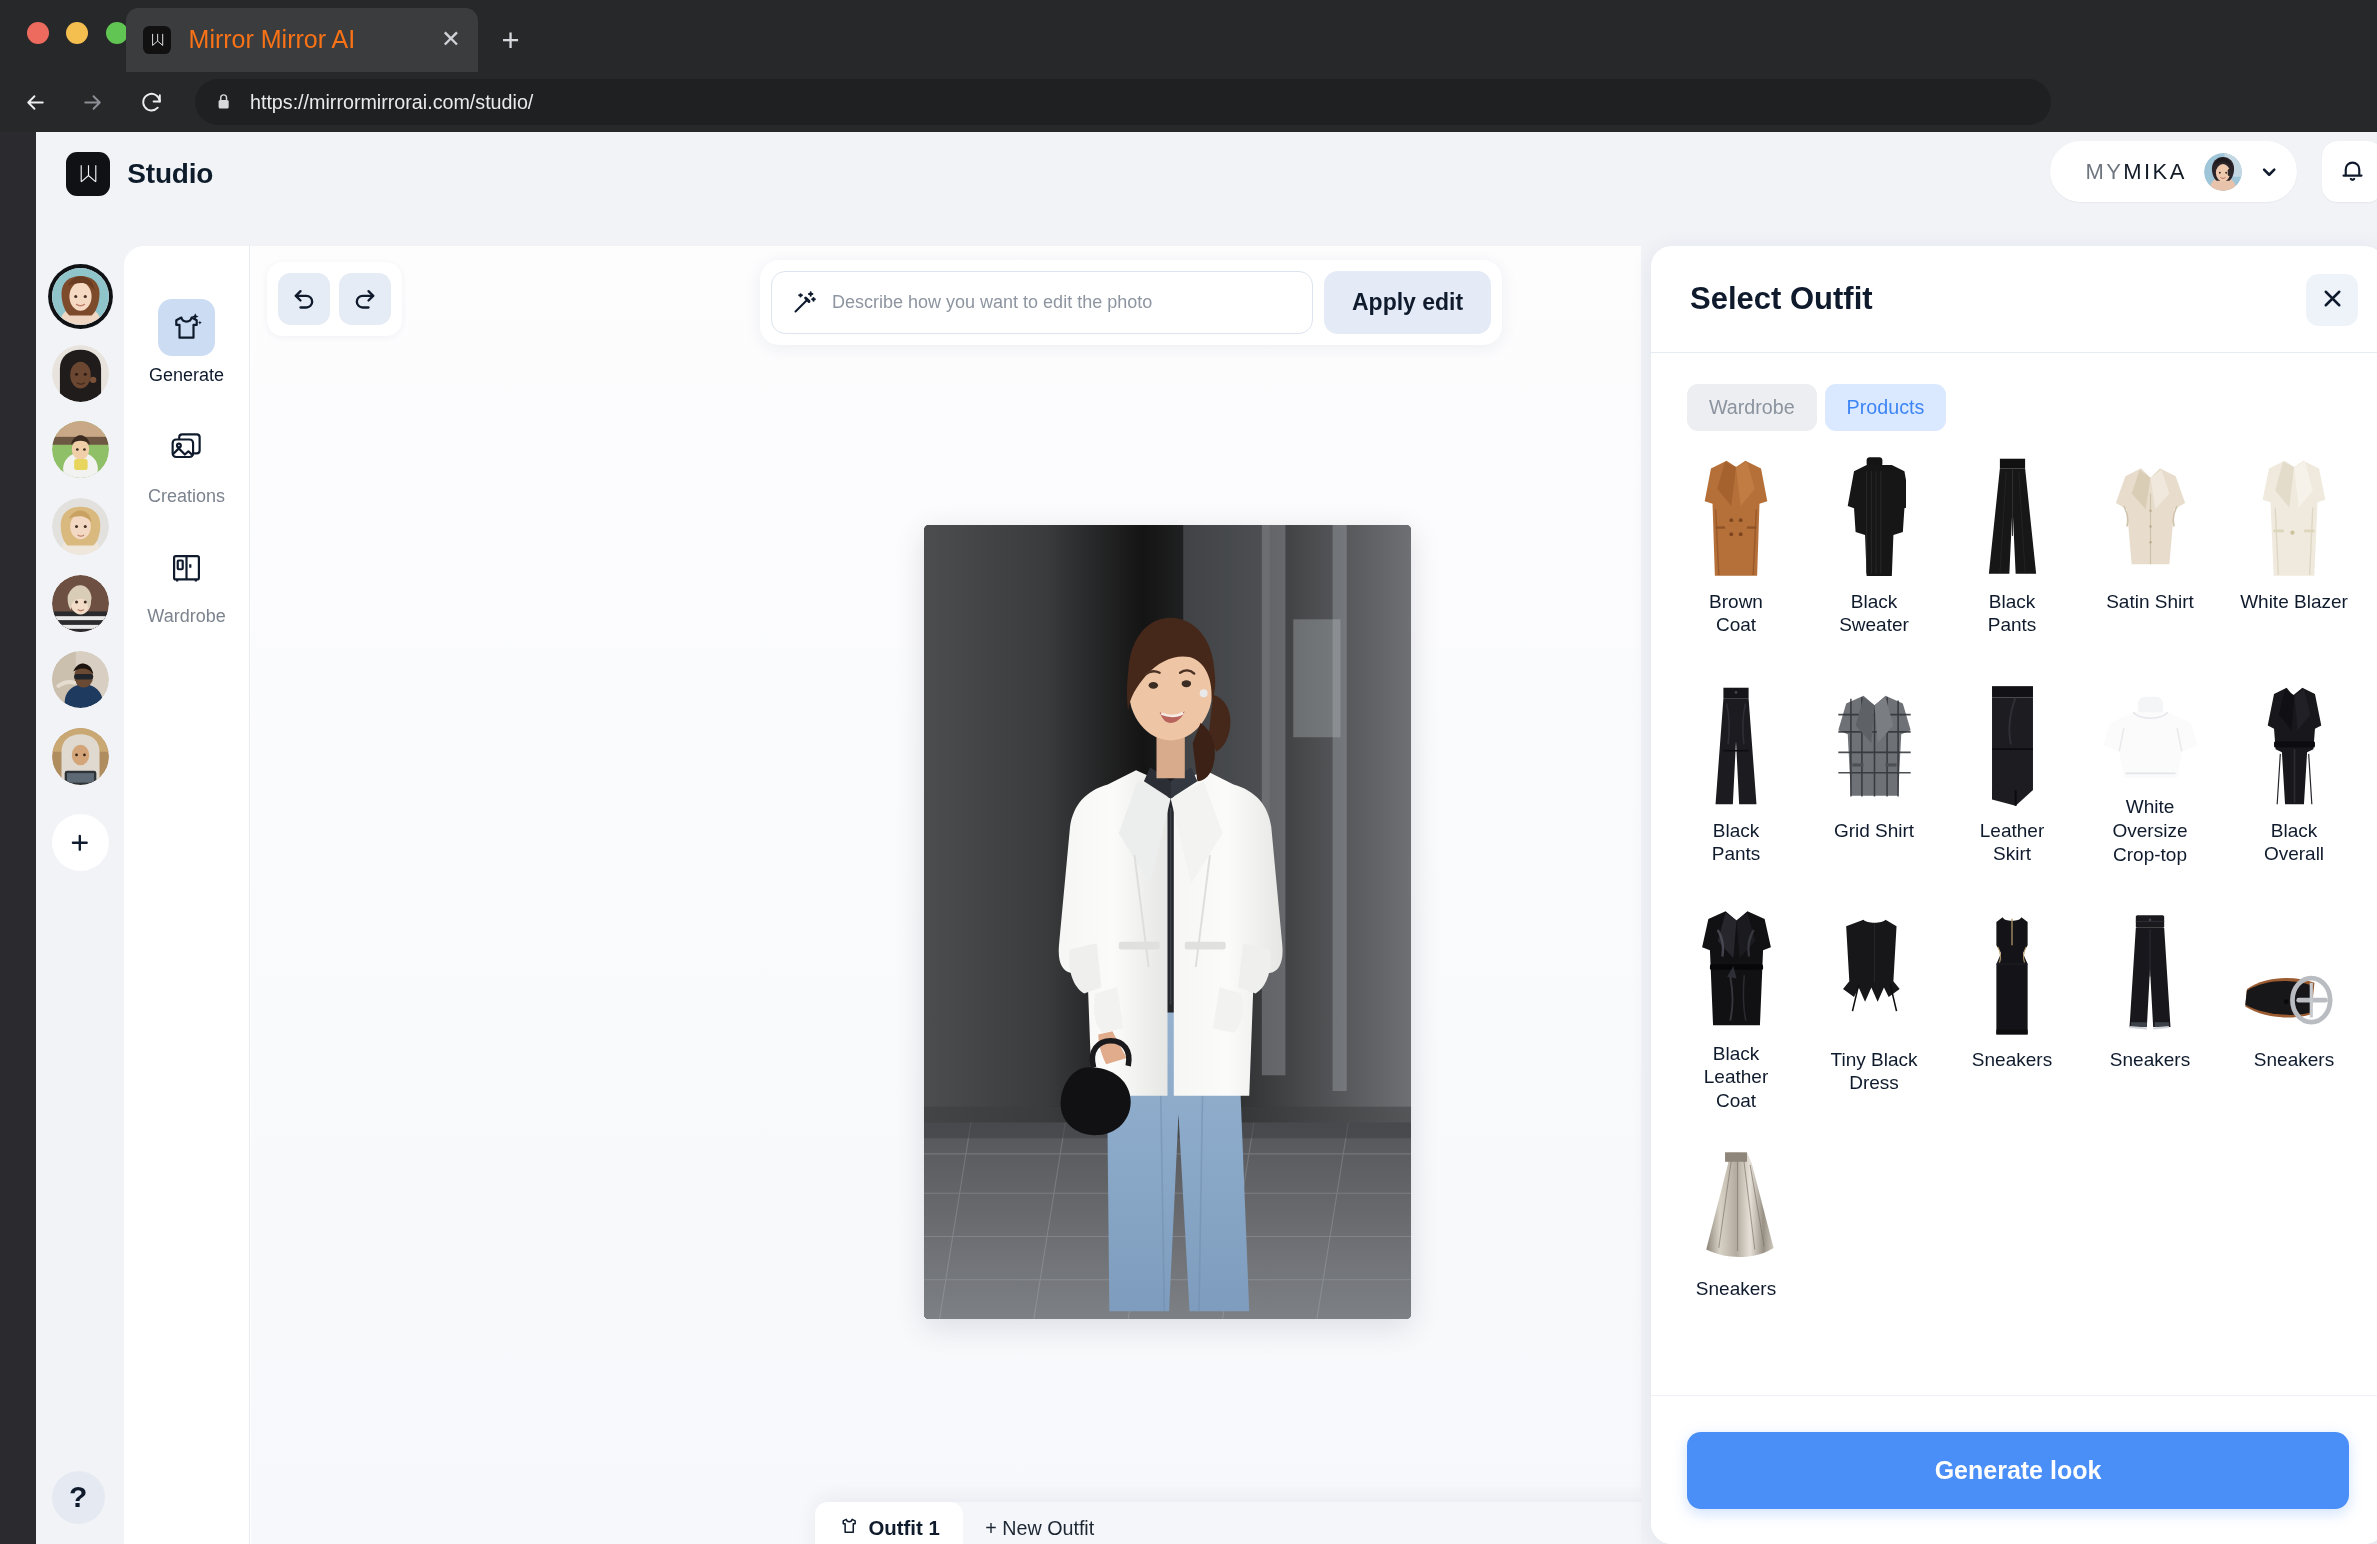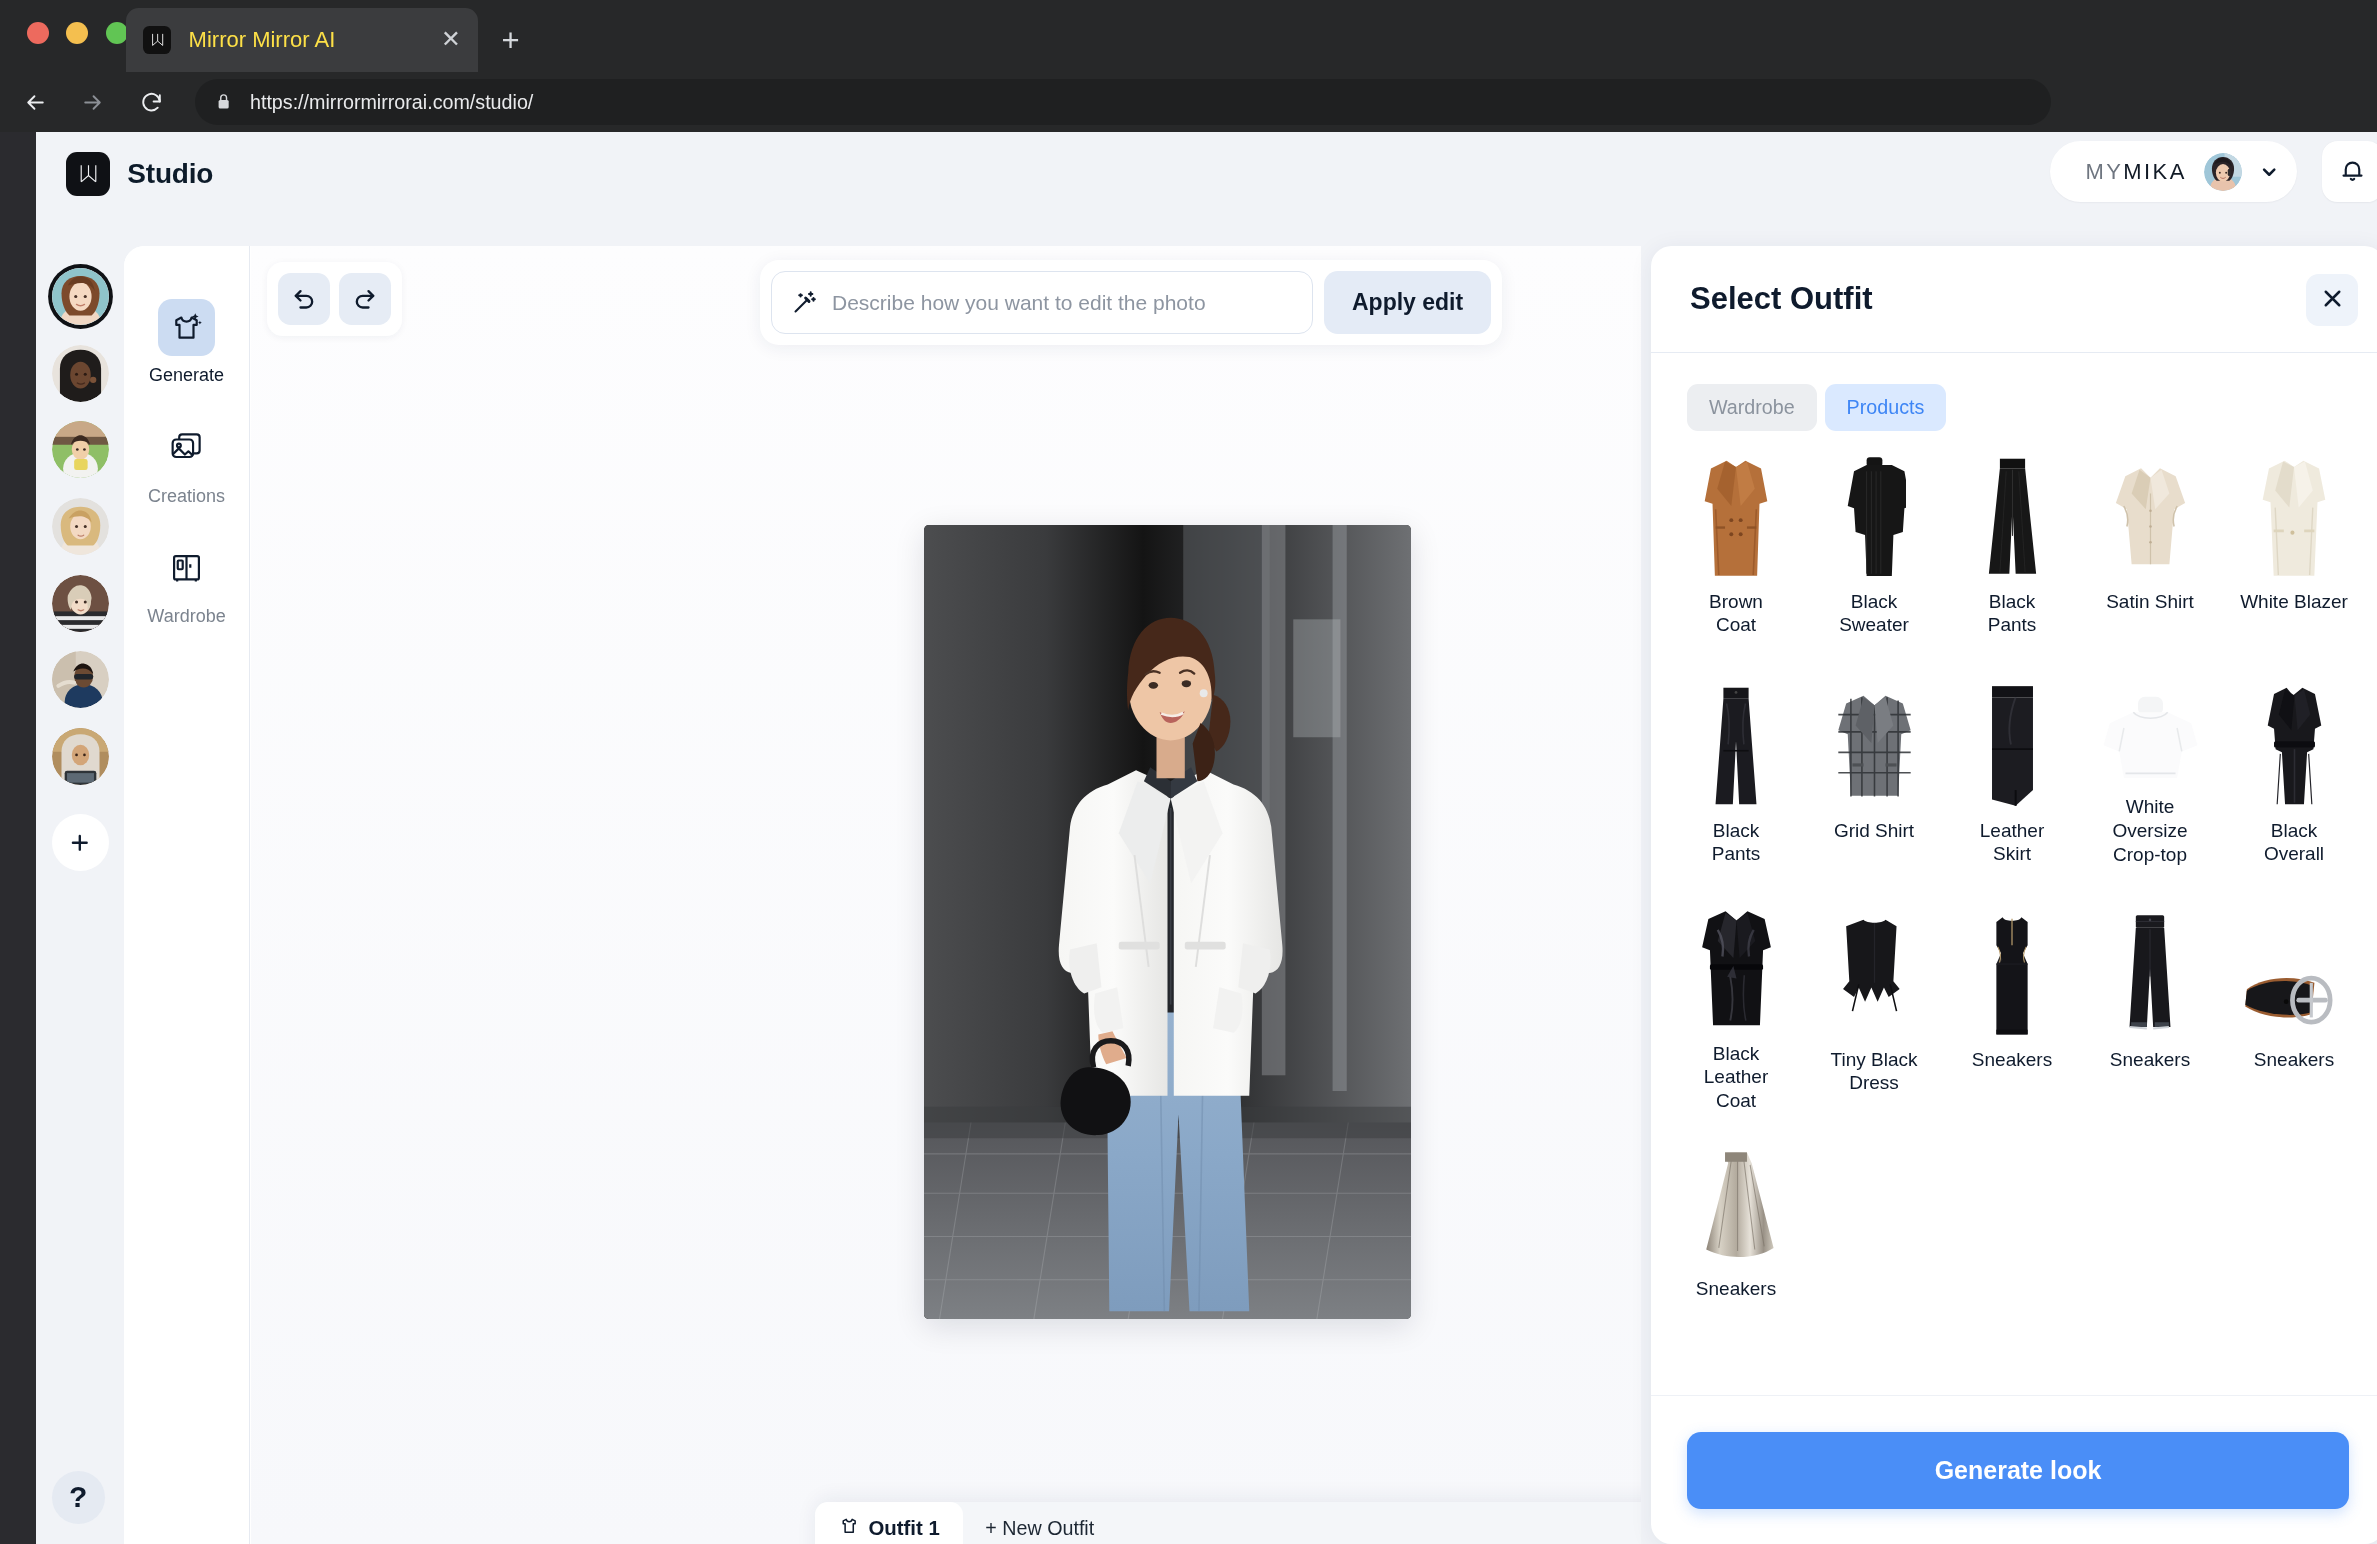--- a/index.html
+++ b/index.html
@@ -21,21 +21,21 @@
   #browser-tab {
     width: 352px; height: 64px; background: #3b3c3e; border-radius: 12.6px 12.6px 0 0;
     display: flex; align-items: center; padding: 0 17.3px; position: relative;
   }
   #tab-favicon {
     width: 28px; height: 28px; background: #111; border-radius: 6.3px;
     display: flex; align-items: center; justify-content: center; flex: 0 0 auto;
   }
   #tab-favicon svg { width: 17.3px; height: 17.3px; }
   #tab-title {
-    color: #fde047; font-size: 22px; margin-left: 17.3px;
+    color: #f97316; font-size: 25px; margin-left: 17.3px;
     white-space: nowrap; overflow: hidden; text-overflow: ellipsis; flex: 1;
   }
   #tab-close { color: #cfd2d6; font-size: 23.6px; line-height: 1; margin-left: 7.9px; }
   #new-tab { color: #d5d8dc; font-size: 31px; line-height: 1; margin-left: 23.6px; margin-bottom: 15.7px; font-weight: 300; }
 
   #url-bar-row { position: absolute; left: 0; top: 72px; width: 2114px; height: 60px; display: flex; align-items: center; }
   .nav-btn { width: 42px; height: 42px; display: flex; align-items: center; justify-content: center; }
   .nav-btn svg { width: 25px; height: 25px; }
   #back-btn { margin-left: 14px; }
   #forward-btn { margin-left: 15.7px; }
@@ -132,21 +132,21 @@
   #prompt-bar {
     position: absolute; left: 509px; top: 14px; background: #fff; border-radius: 19px;
     padding: 11px; display: flex; align-items: center; gap: 11px; box-shadow: 0 3.1px 17.3px rgba(25,45,85,.07);
   }
   #prompt-input-wrap {
     width: 542px; height: 63px; border: 1.6px solid #dde4ef; border-radius: 14px;
     display: flex; align-items: center; padding: 0 19px; gap: 14px; background: #fff;
   }
   #prompt-wand { width: 27px; height: 27px; flex: 0 0 auto; }
   #prompt-input {
-    border: none; outline: none; background: transparent; font-size: 21px;
+    border: none; outline: none; background: transparent; font-size: 18px;
     color: #0f766e; font-family: "Liberation Sans", sans-serif; flex: 1; height: 100%;
   }
   #prompt-input::placeholder { color: #8d95a1; }
   #apply-edit-btn {
     height: 63px; padding: 0 28px; border-radius: 14px; background: #e4ebf6;
     display: flex; align-items: center; justify-content: center;
     font-size: 23px; font-weight: 700; color: #0f1b2d; white-space: nowrap;
   }
 
   

